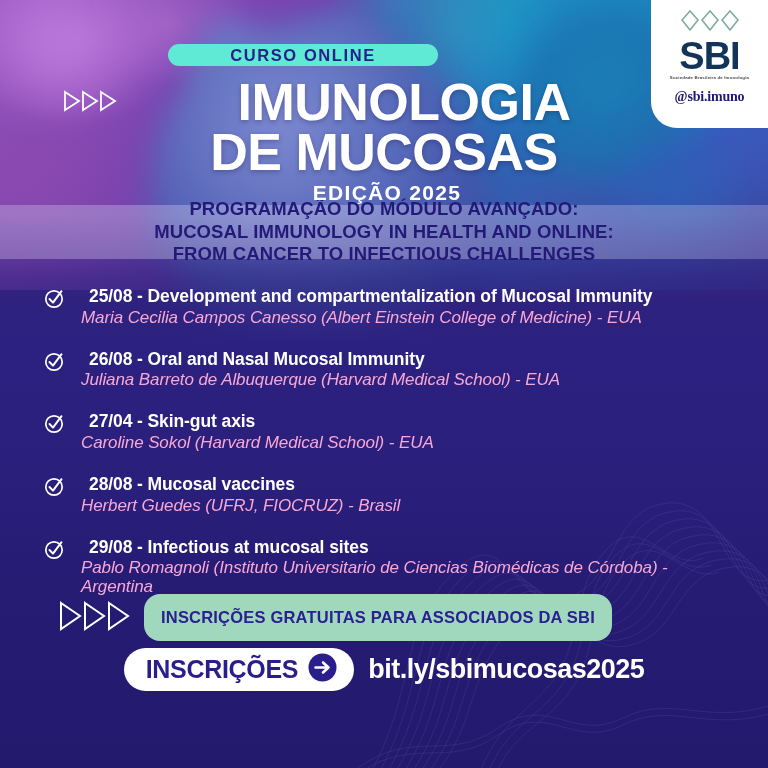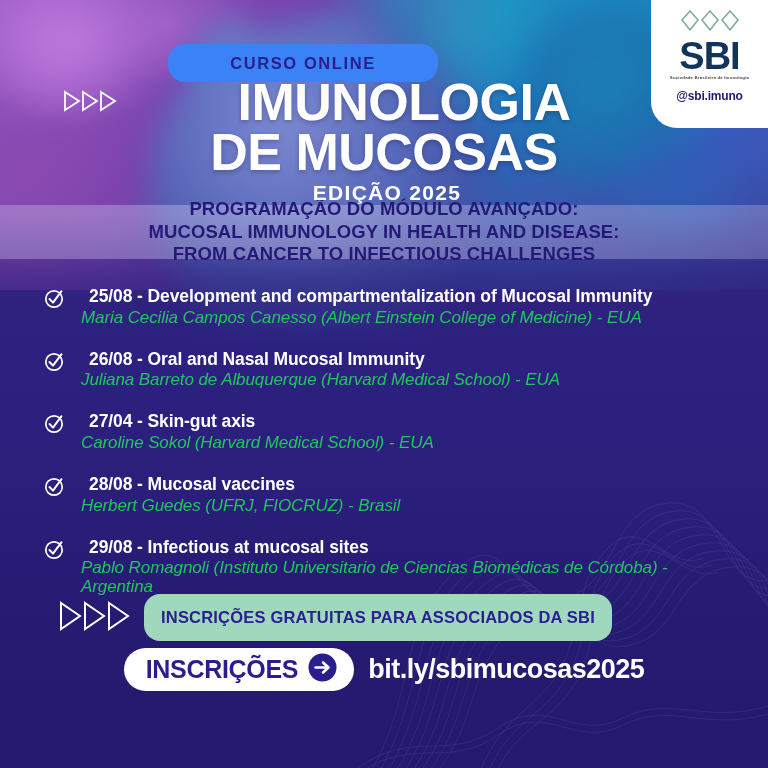--- a/index.html
+++ b/index.html
@@ -111,33 +111,34 @@
   }
   .logo-tagline {
     font-size: 4.4px;
     letter-spacing: .15px;
     color: #4a4a4a;
     margin-top: 1px;
     white-space: nowrap;
     font-weight: bold;
   }
   .logo-handle {
-    font-size: 12px;
+    font-size: 14px;
     font-weight: bold;
     color: #1f1a6e;
     margin-top: 9px;
     letter-spacing: -.2px;
+    font-family: Liberation Serif, serif;
   }
 
   
   .curso-pill {
     position: absolute;
     left: 168px; top: 44px;
-    width: 270px; height: 38px;
-    background: #3b82f6;
+    width: 270px; height: 22px;
+    background: #5eead4;
     border-radius: 17px;
     display: flex;
     align-items: center;
     justify-content: center;
     z-index: 4;
   }
   .curso-pill span {
     font-size: 16.5px;
     font-weight: bold;
     letter-spacing: 1.6px;
@@ -215,21 +216,21 @@
   .sched-text { flex: 1 1 auto; }
   .sched-title {
     color: #ffffff;
     font-weight: bold;
     font-size: 17.5px;
     line-height: 1.18;
     letter-spacing: -.1px;
     margin-left: 14px;
   }
   .sched-speaker {
-    color: #22c55e;
+    color: #f9a8d4;
     font-style: italic;
     font-size: 17px;
     line-height: 1.12;
     letter-spacing: -.1px;
     padding-left: 6px;
     margin-top: 1px;
   }
 
   
   .cta-green-row {
@@ -356,21 +357,21 @@
   </span>
 
   <div class="title-main">
     <div class="title-line l1">IMUNOLOGIA</div>
     <div class="title-line">DE MUCOSAS</div>
     <div class="edicao">EDIÇÃO 2025</div>
   </div>
 
   <div class="program-band">
     <div class="program-line">PROGRAMAÇÃO DO MÓDULO AVANÇADO:</div>
-    <div class="program-line">MUCOSAL IMMUNOLOGY IN HEALTH AND DISEASE:</div>
+    <div class="program-line">MUCOSAL IMMUNOLOGY IN HEALTH AND ONLINE:</div>
     <div class="program-line">FROM CANCER TO INFECTIOUS CHALLENGES</div>
   </div>
 
   <div class="schedule">
 
     <div class="sched-item">
       <span class="check-icon">
         <svg width="21" height="21" viewBox="0 0 21 21" aria-hidden="true">
           <circle cx="10" cy="11" r="8.2" fill="none" stroke="#ffffff" stroke-width="1.7"></circle>
           <path d="M5.5,11 L9,14.6 L17.5,3.2" fill="none" stroke="#ffffff" stroke-width="2" stroke-linecap="round" stroke-linejoin="round"></path>

